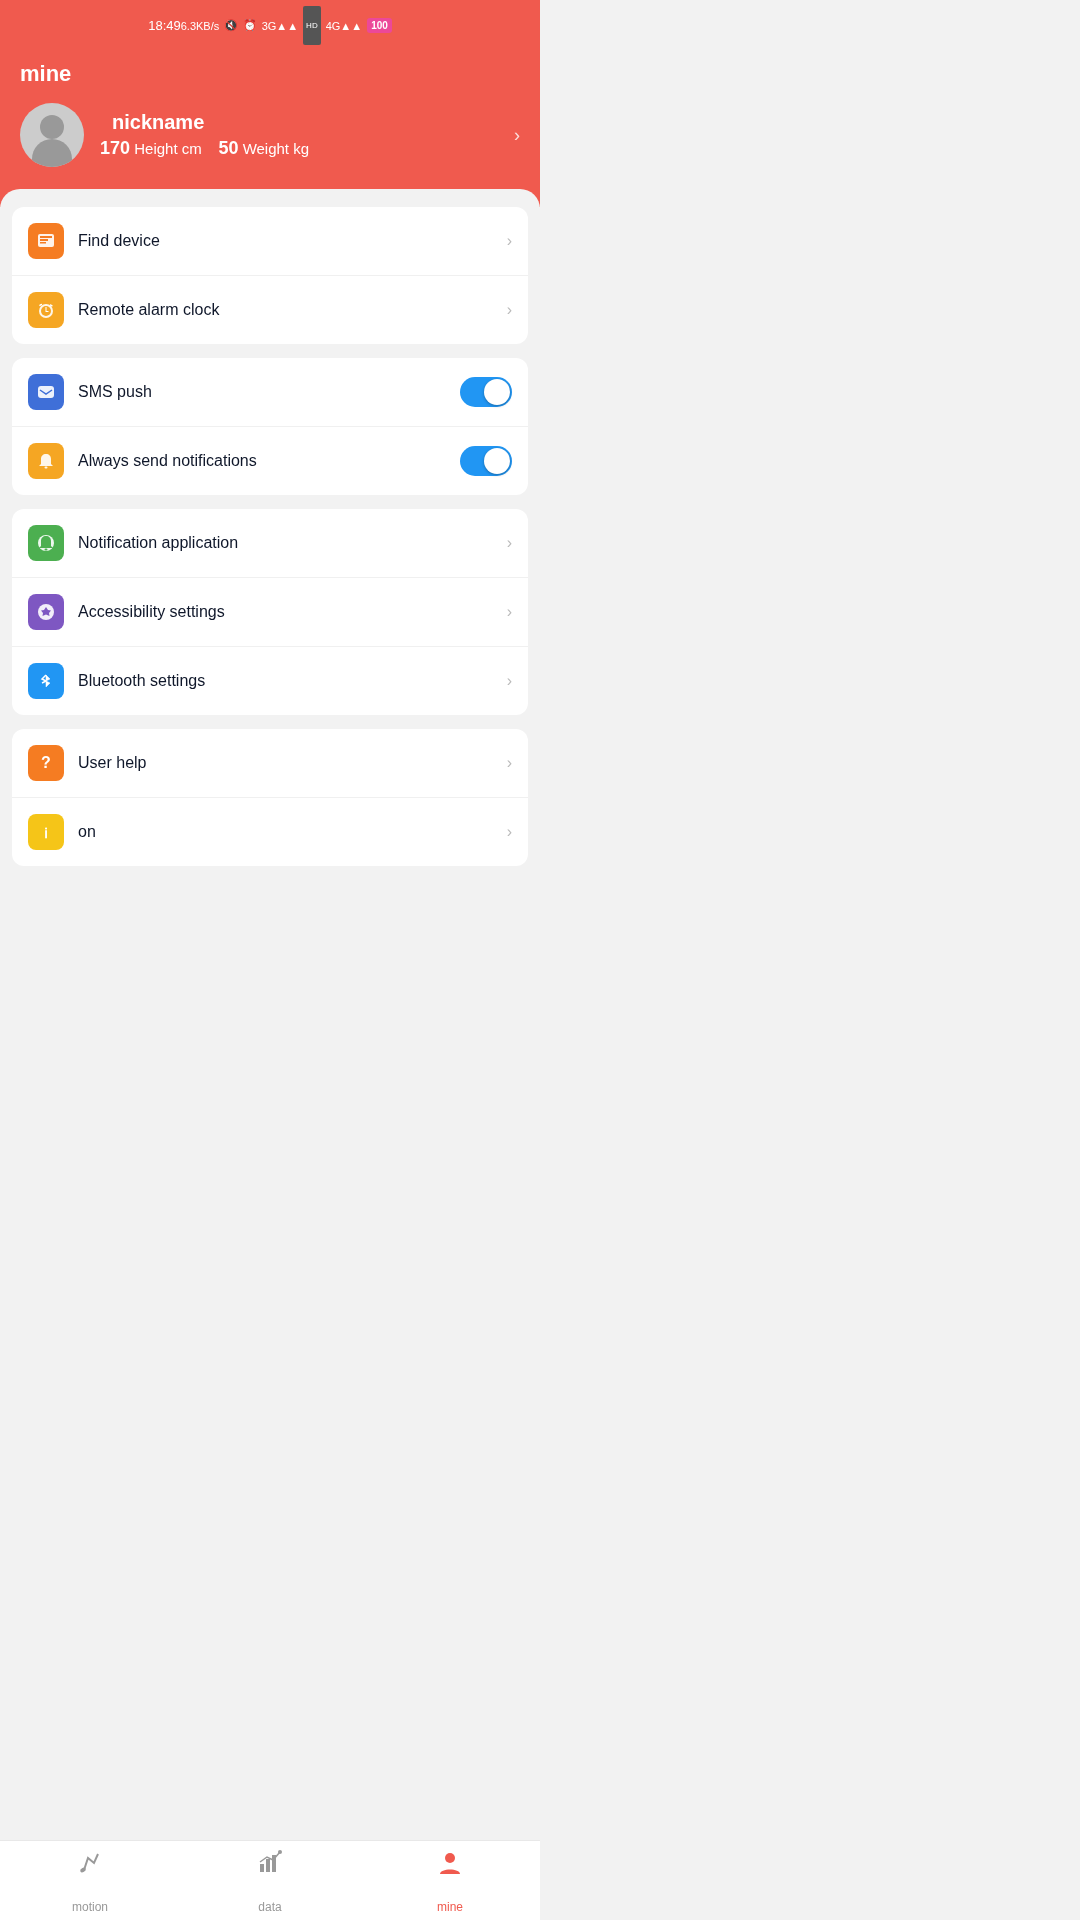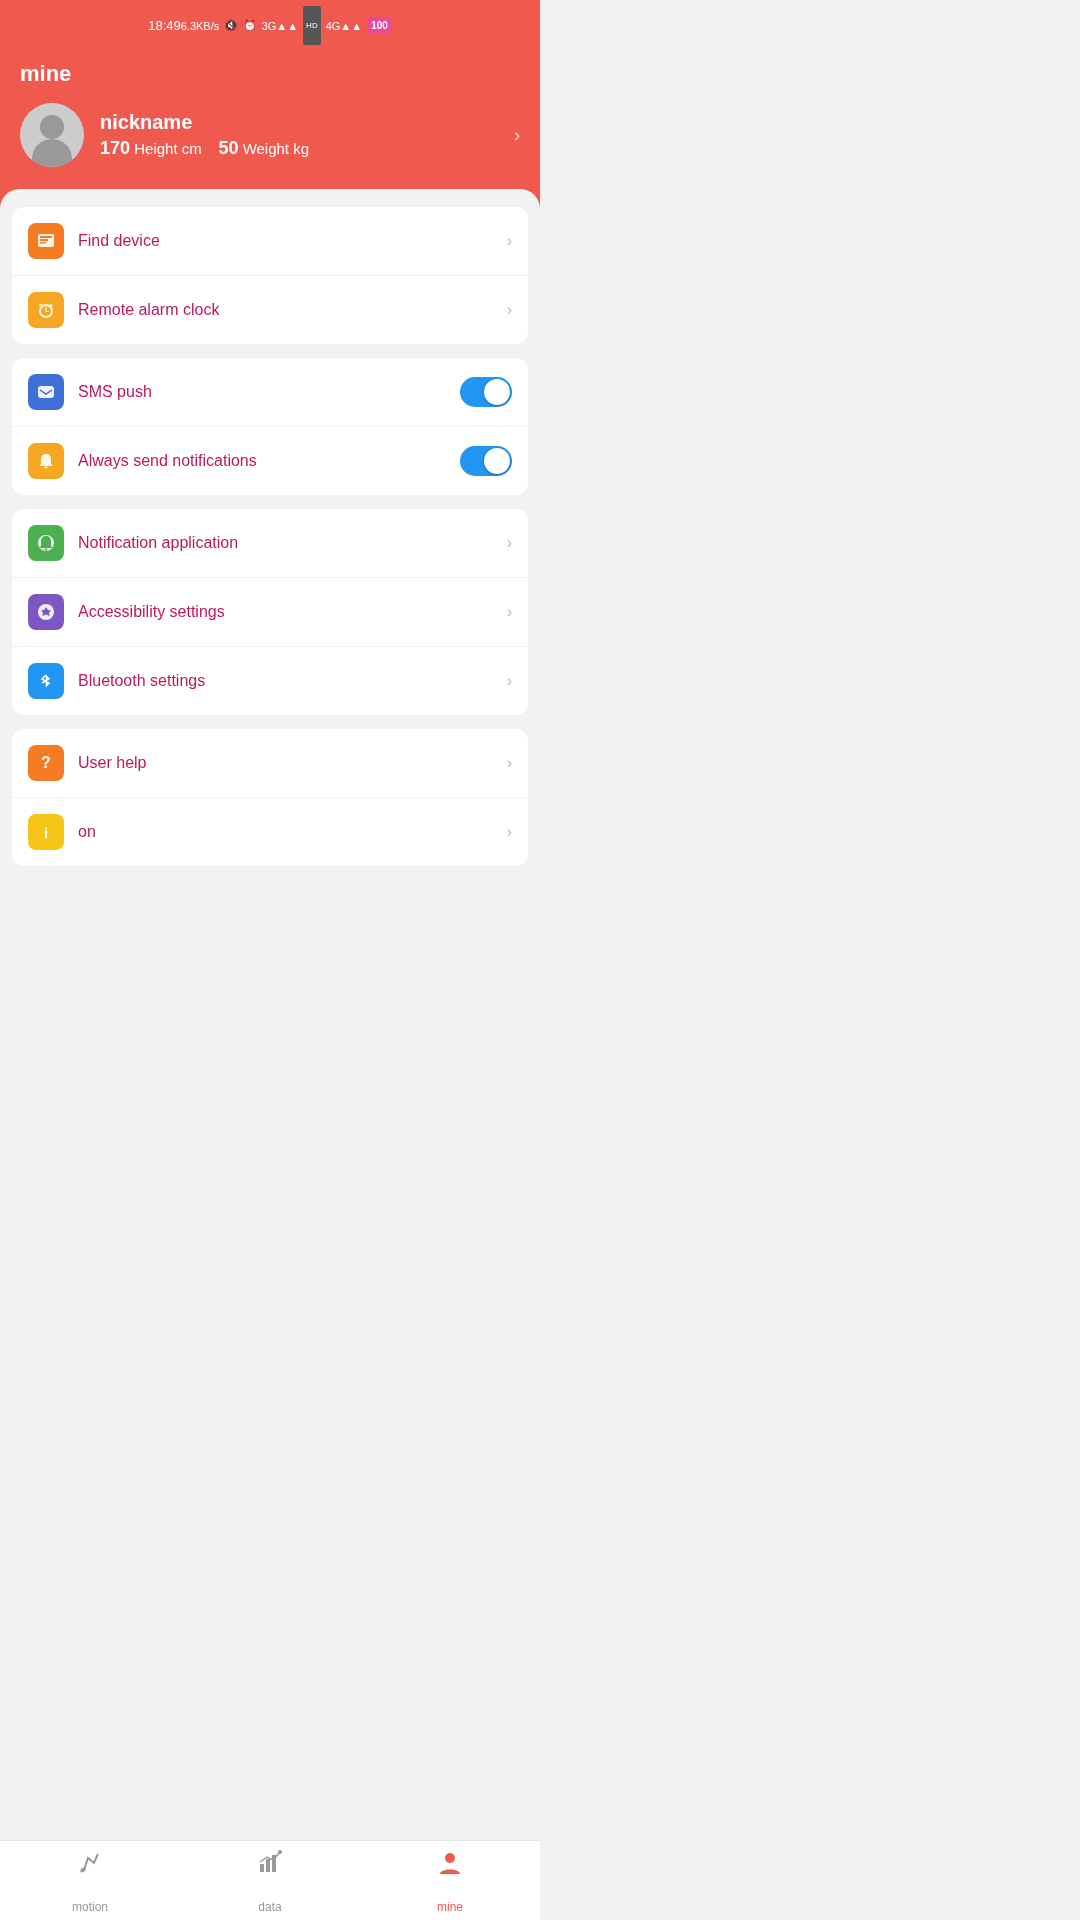--- a/index.html
+++ b/index.html
@@ -91,20 +91,21 @@
     .avatar-inner {
       position: relative;
     }
     .profile-info {
       flex: 1;
     }
     .profile-name {
       font-size: 20px;
       font-weight: 700;
       color: white;
+      margin-left: 12px;
     }
     .profile-stats {
       font-size: 15px;
       color: white;
       margin-top: 4px;
     }
     .profile-stats .stat-num {
       font-size: 18px;
       font-weight: 700;
     }
@@ -150,21 +151,21 @@
       display: flex;
       align-items: center;
       justify-content: center;
       flex-shrink: 0;
       font-size: 16px;
     }
 
     .menu-label {
       flex: 1;
       font-size: 16px;
-      color: #be185d;
+      color: #0f172a;
     }
 
     .menu-chevron {
       color: #bbb;
       font-size: 16px;
     }
 
     
     .toggle {
       width: 52px;

